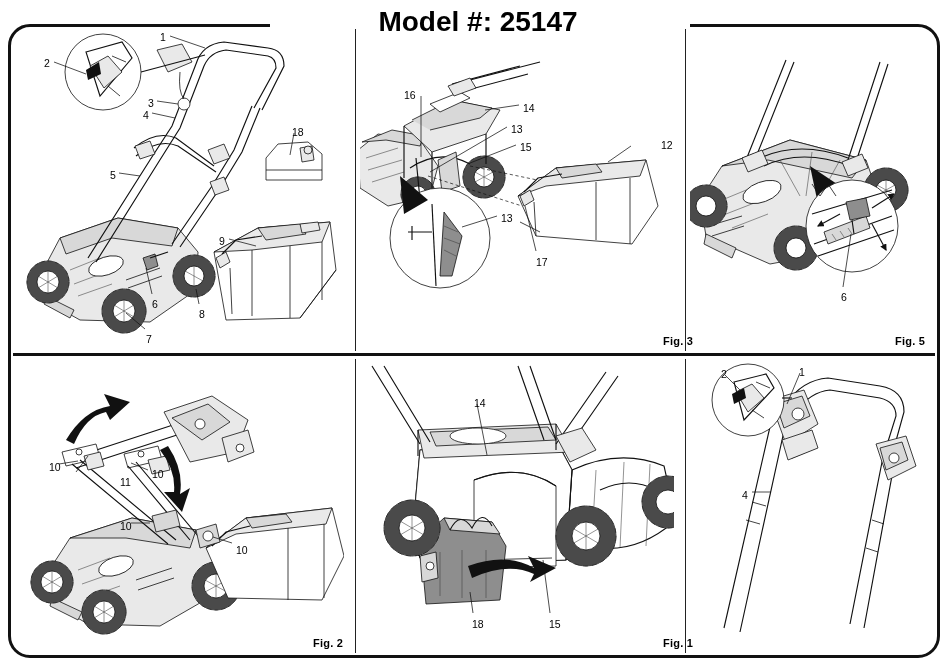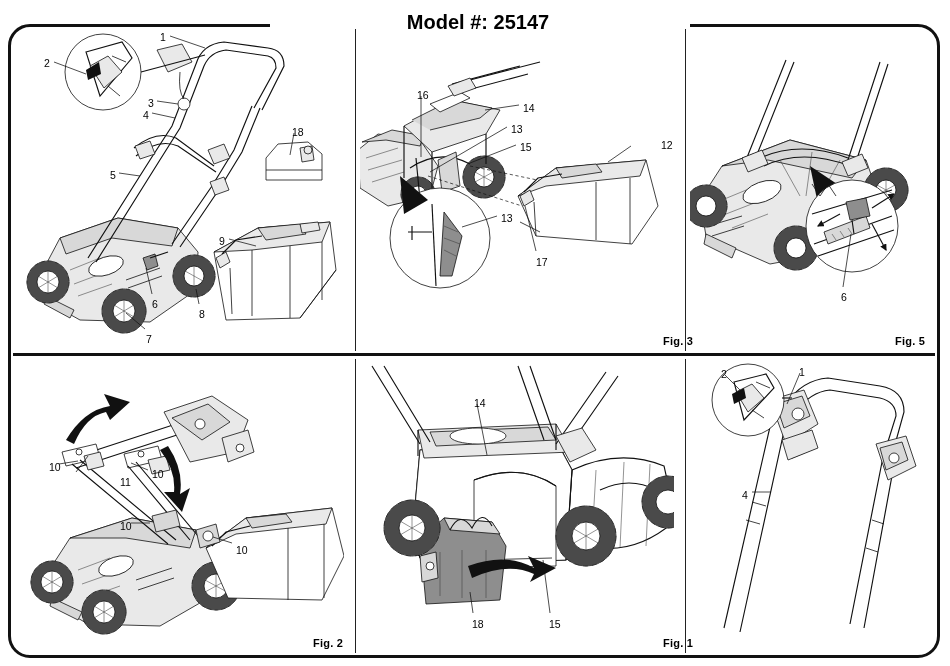--- a/index.html
+++ b/index.html
@@ -28,21 +28,21 @@
     display:flex;align-items:center;justify-content:center;
   }
   .wordmark{
     font-family:"DejaVu Sans","Liberation Sans",sans-serif;
     font-weight:bold;font-size:40px;letter-spacing:-2.2px;
     line-height:1;color:#000;white-space:nowrap;
   }
   .reg{font-size:13px;vertical-align:super;font-weight:bold;letter-spacing:0;}
   .model{
     font-family:"Liberation Sans","DejaVu Sans",sans-serif;
-    font-weight:bold;font-size:20px;margin-left:6px;white-space:nowrap;
+    font-weight:bold;font-size:28px;margin-left:6px;white-space:nowrap;
   }
 
   
   .panels{position:absolute;left:11px;top:27px;width:926px;height:628px;}
   .panel{position:absolute;box-sizing:border-box;overflow:hidden;}
   .r1{top:0;height:326px;}
   .r2{top:330px;height:298px;}
   .cA{left:0;width:344px;}
   .cB{left:368px;width:326px;}
   .cC{left:678px;width:248px;}
@@ -488,21 +488,21 @@
       <div class="callout" style="left: 160px; top: 32px;">1</div>
       <div class="callout" style="left: 44px; top: 58px;">2</div>
       <div class="callout" style="left: 148px; top: 98px;">3</div>
       <div class="callout" style="left: 143px; top: 110px;">4</div>
       <div class="callout" style="left: 110px; top: 170px;">5</div>
       <div class="callout" style="left: 152px; top: 299px;">6</div>
       <div class="callout" style="left: 146px; top: 334px;">7</div>
       <div class="callout" style="left: 199px; top: 309px;">8</div>
       <div class="callout" style="left: 219px; top: 236px;">9</div>
       <div class="callout" style="left: 292px; top: 127px;">18</div>
-      <div class="callout" style="left: 417px; top: 90px;">16</div>
+      <div class="callout" style="left: 404px; top: 90px;">16</div>
       <div class="callout" style="left: 523px; top: 103px;">14</div>
       <div class="callout" style="left: 511px; top: 124px;">13</div>
       <div class="callout" style="left: 520px; top: 142px;">15</div>
       <div class="callout" style="left: 661px; top: 140px;">12</div>
       <div class="callout" style="left: 501px; top: 213px;">13</div>
       <div class="callout" style="left: 536px; top: 257px;">17</div>
       <div class="callout" style="left: 841px; top: 292px;">6</div>
       <div class="callout" style="left: 49px; top: 462px;">10</div>
       <div class="callout" style="left: 72px; top: 477px; margin-left: 48px;">11</div>
       <div class="callout" style="left: 152px; top: 469px;">10</div>

